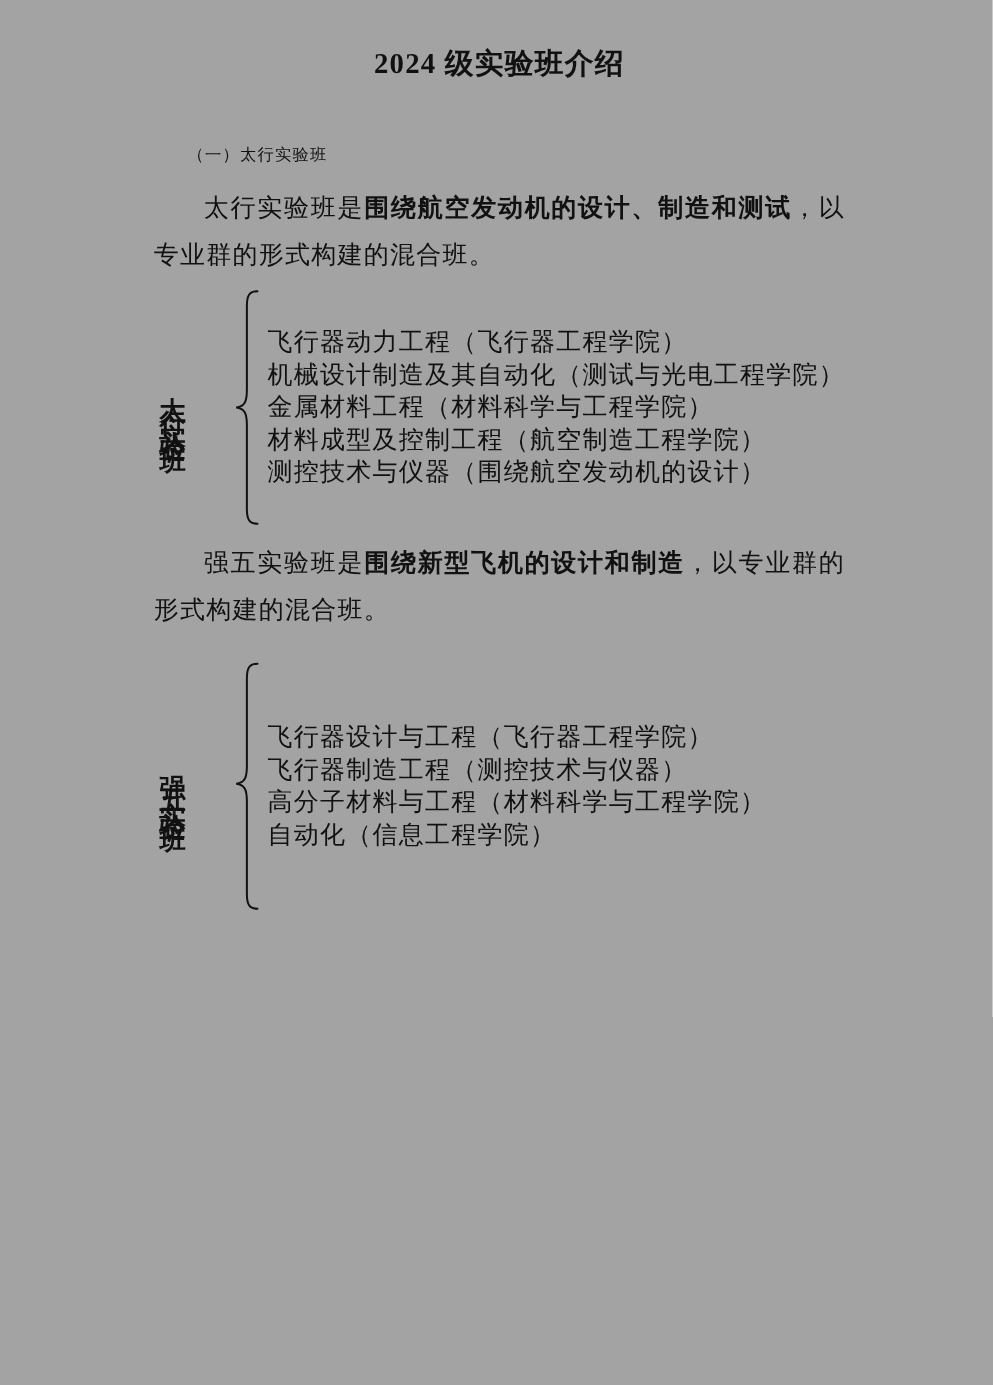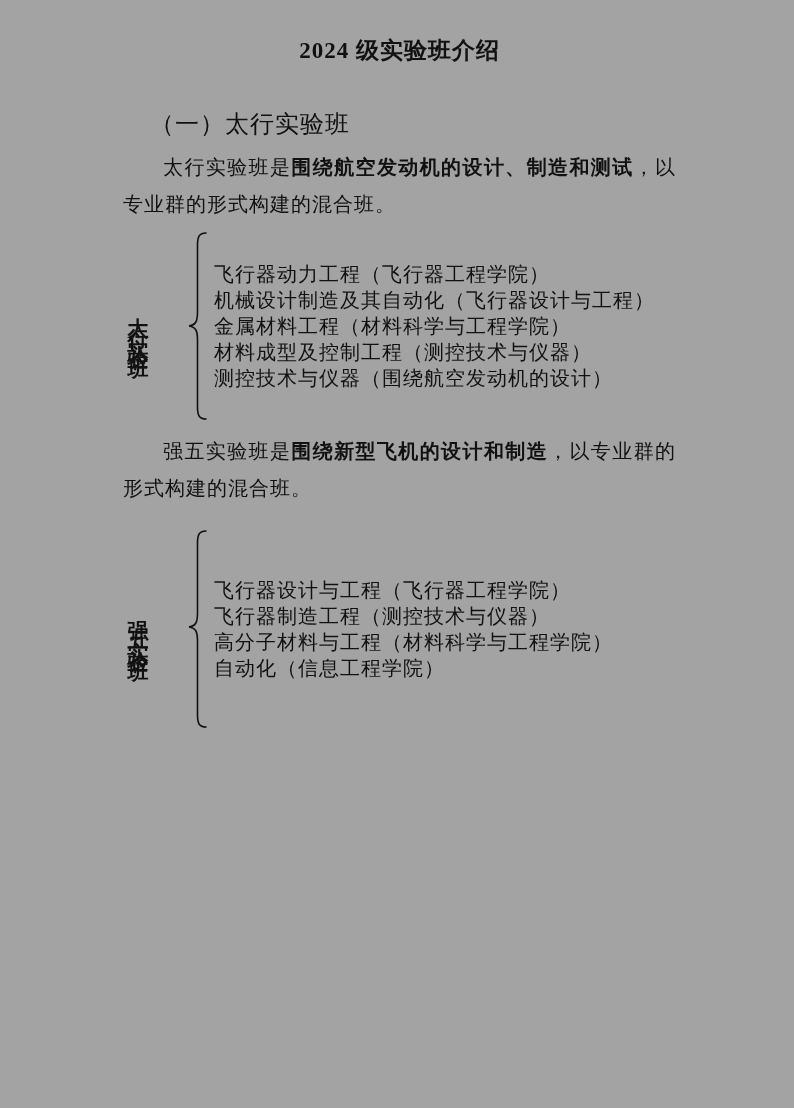--- a/index.html
+++ b/index.html
@@ -19,21 +19,21 @@
     margin: 0;
     text-align: center;
     font-size: 23px;
     font-weight: bold;
     letter-spacing: 1px;
     line-height: 30px;
   }
   .sec-heading {
     margin-top: 45px;
     padding-left: 27px;
-    font-size: 24px;
+    font-size: 13px;
     letter-spacing: 1px;
     line-height: 26px;
   }
   .sec-heading.second { margin-top: 62px; }
   .para {
     margin: 12px 0 0 0;
     font-size: 20px;
     letter-spacing: 1px;
     line-height: 37px;
     text-indent: 2em;
@@ -86,23 +86,23 @@
     <div class="sec-heading">（一）太行实验班</div>
     <p class="para"><span>太行实验班是</span><b>围绕航空发动机的设计、制造和测试</b><span>，以专业群的形式构建的混合班。</span></p>
 
     <div class="diagram">
       <div class="vlabel">太行实验班</div>
       <svg class="brace" width="22" height="190" viewBox="0 0 22 190">
         <path d="M20 2 C13 2 11.5 6 11.5 14 L11.5 81 C11.5 90 10 94 3 95 C10 96 11.5 100 11.5 109 L11.5 176 C11.5 184 13 188 20 188" fill="none" stroke="#111111" stroke-width="1.6" stroke-linecap="round"></path>
       </svg>
       <ul class="majors d1">
         <li>飞行器动力工程（飞行器工程学院）</li>
-        <li>机械设计制造及其自动化（飞行器设计与工程）</li>
+        <li>机械设计制造及其自动化（测试与光电工程学院）</li>
         <li>金属材料工程（材料科学与工程学院）</li>
-        <li>材料成型及控制工程（测控技术与仪器）</li>
+        <li>材料成型及控制工程（航空制造工程学院）</li>
         <li>测控技术与仪器（围绕航空发动机的设计）</li>
       </ul>
     </div>
   </section>
 
   <section>
     <p class="para"><span>强五实验班是</span><b>围绕新型飞机的设计和制造</b><span>，以专业群的形式构建的混合班。</span></p>
 
     <div class="diagram second">
       <div class="vlabel">强五实验班</div>

